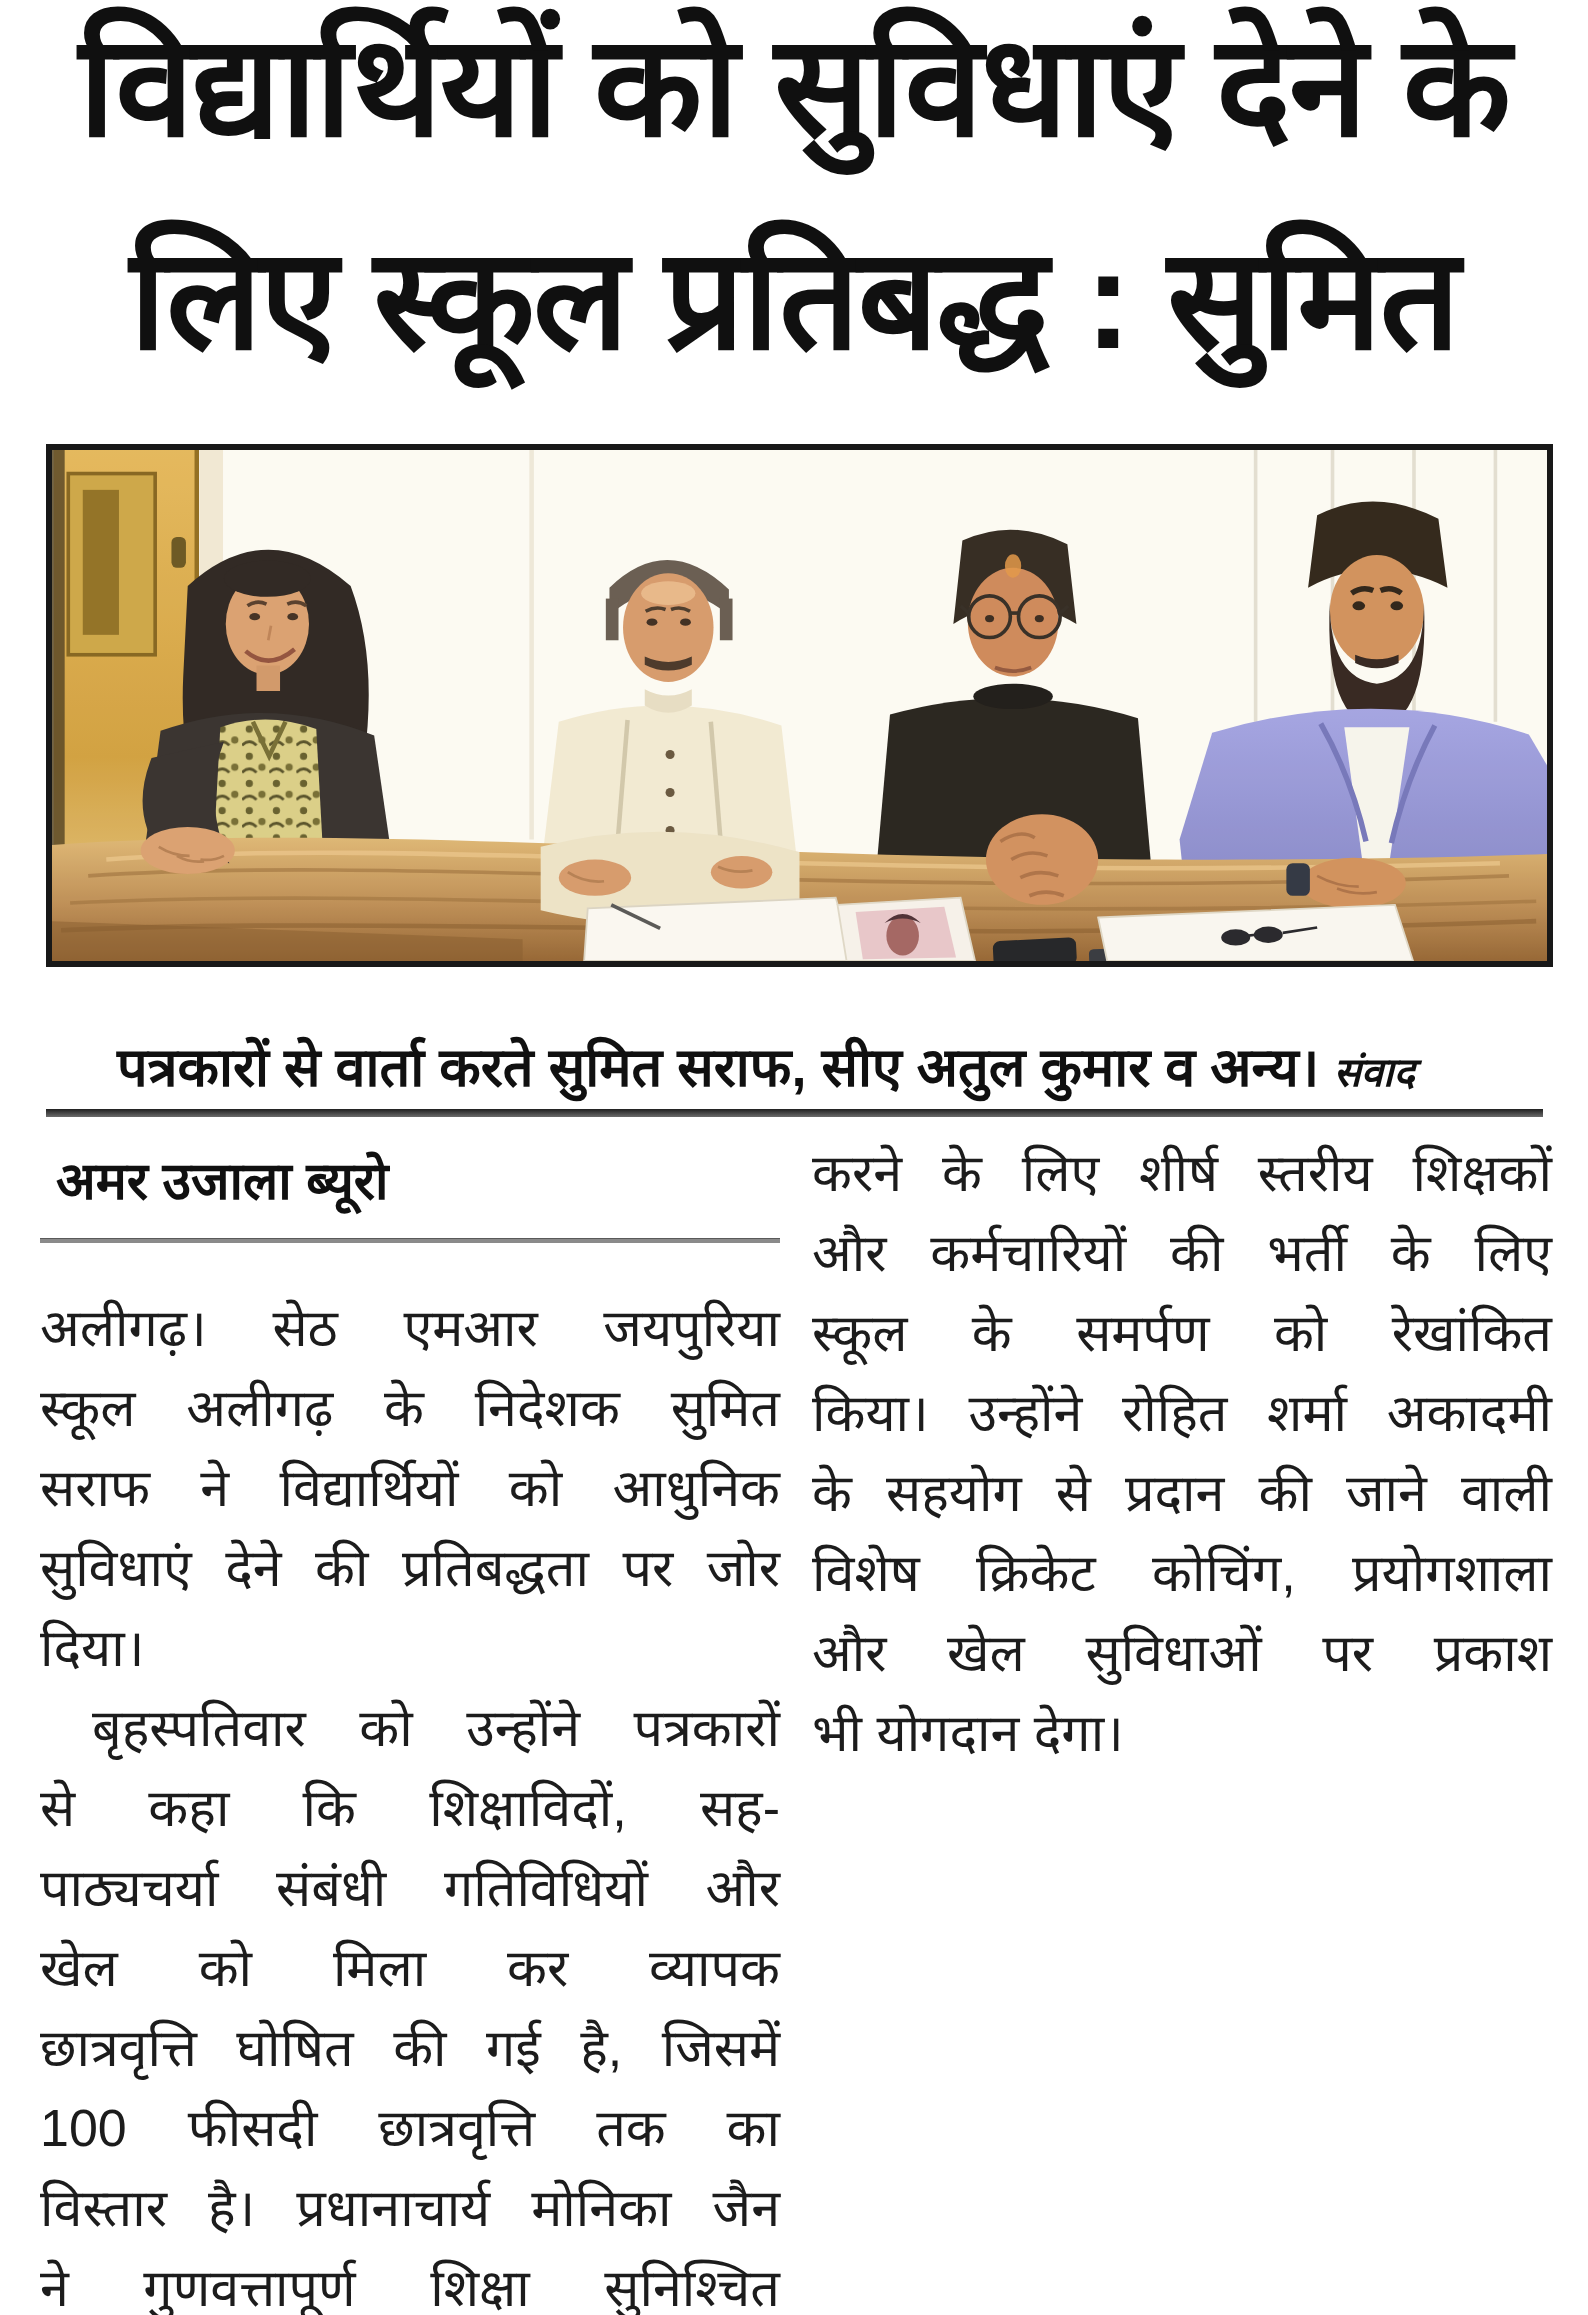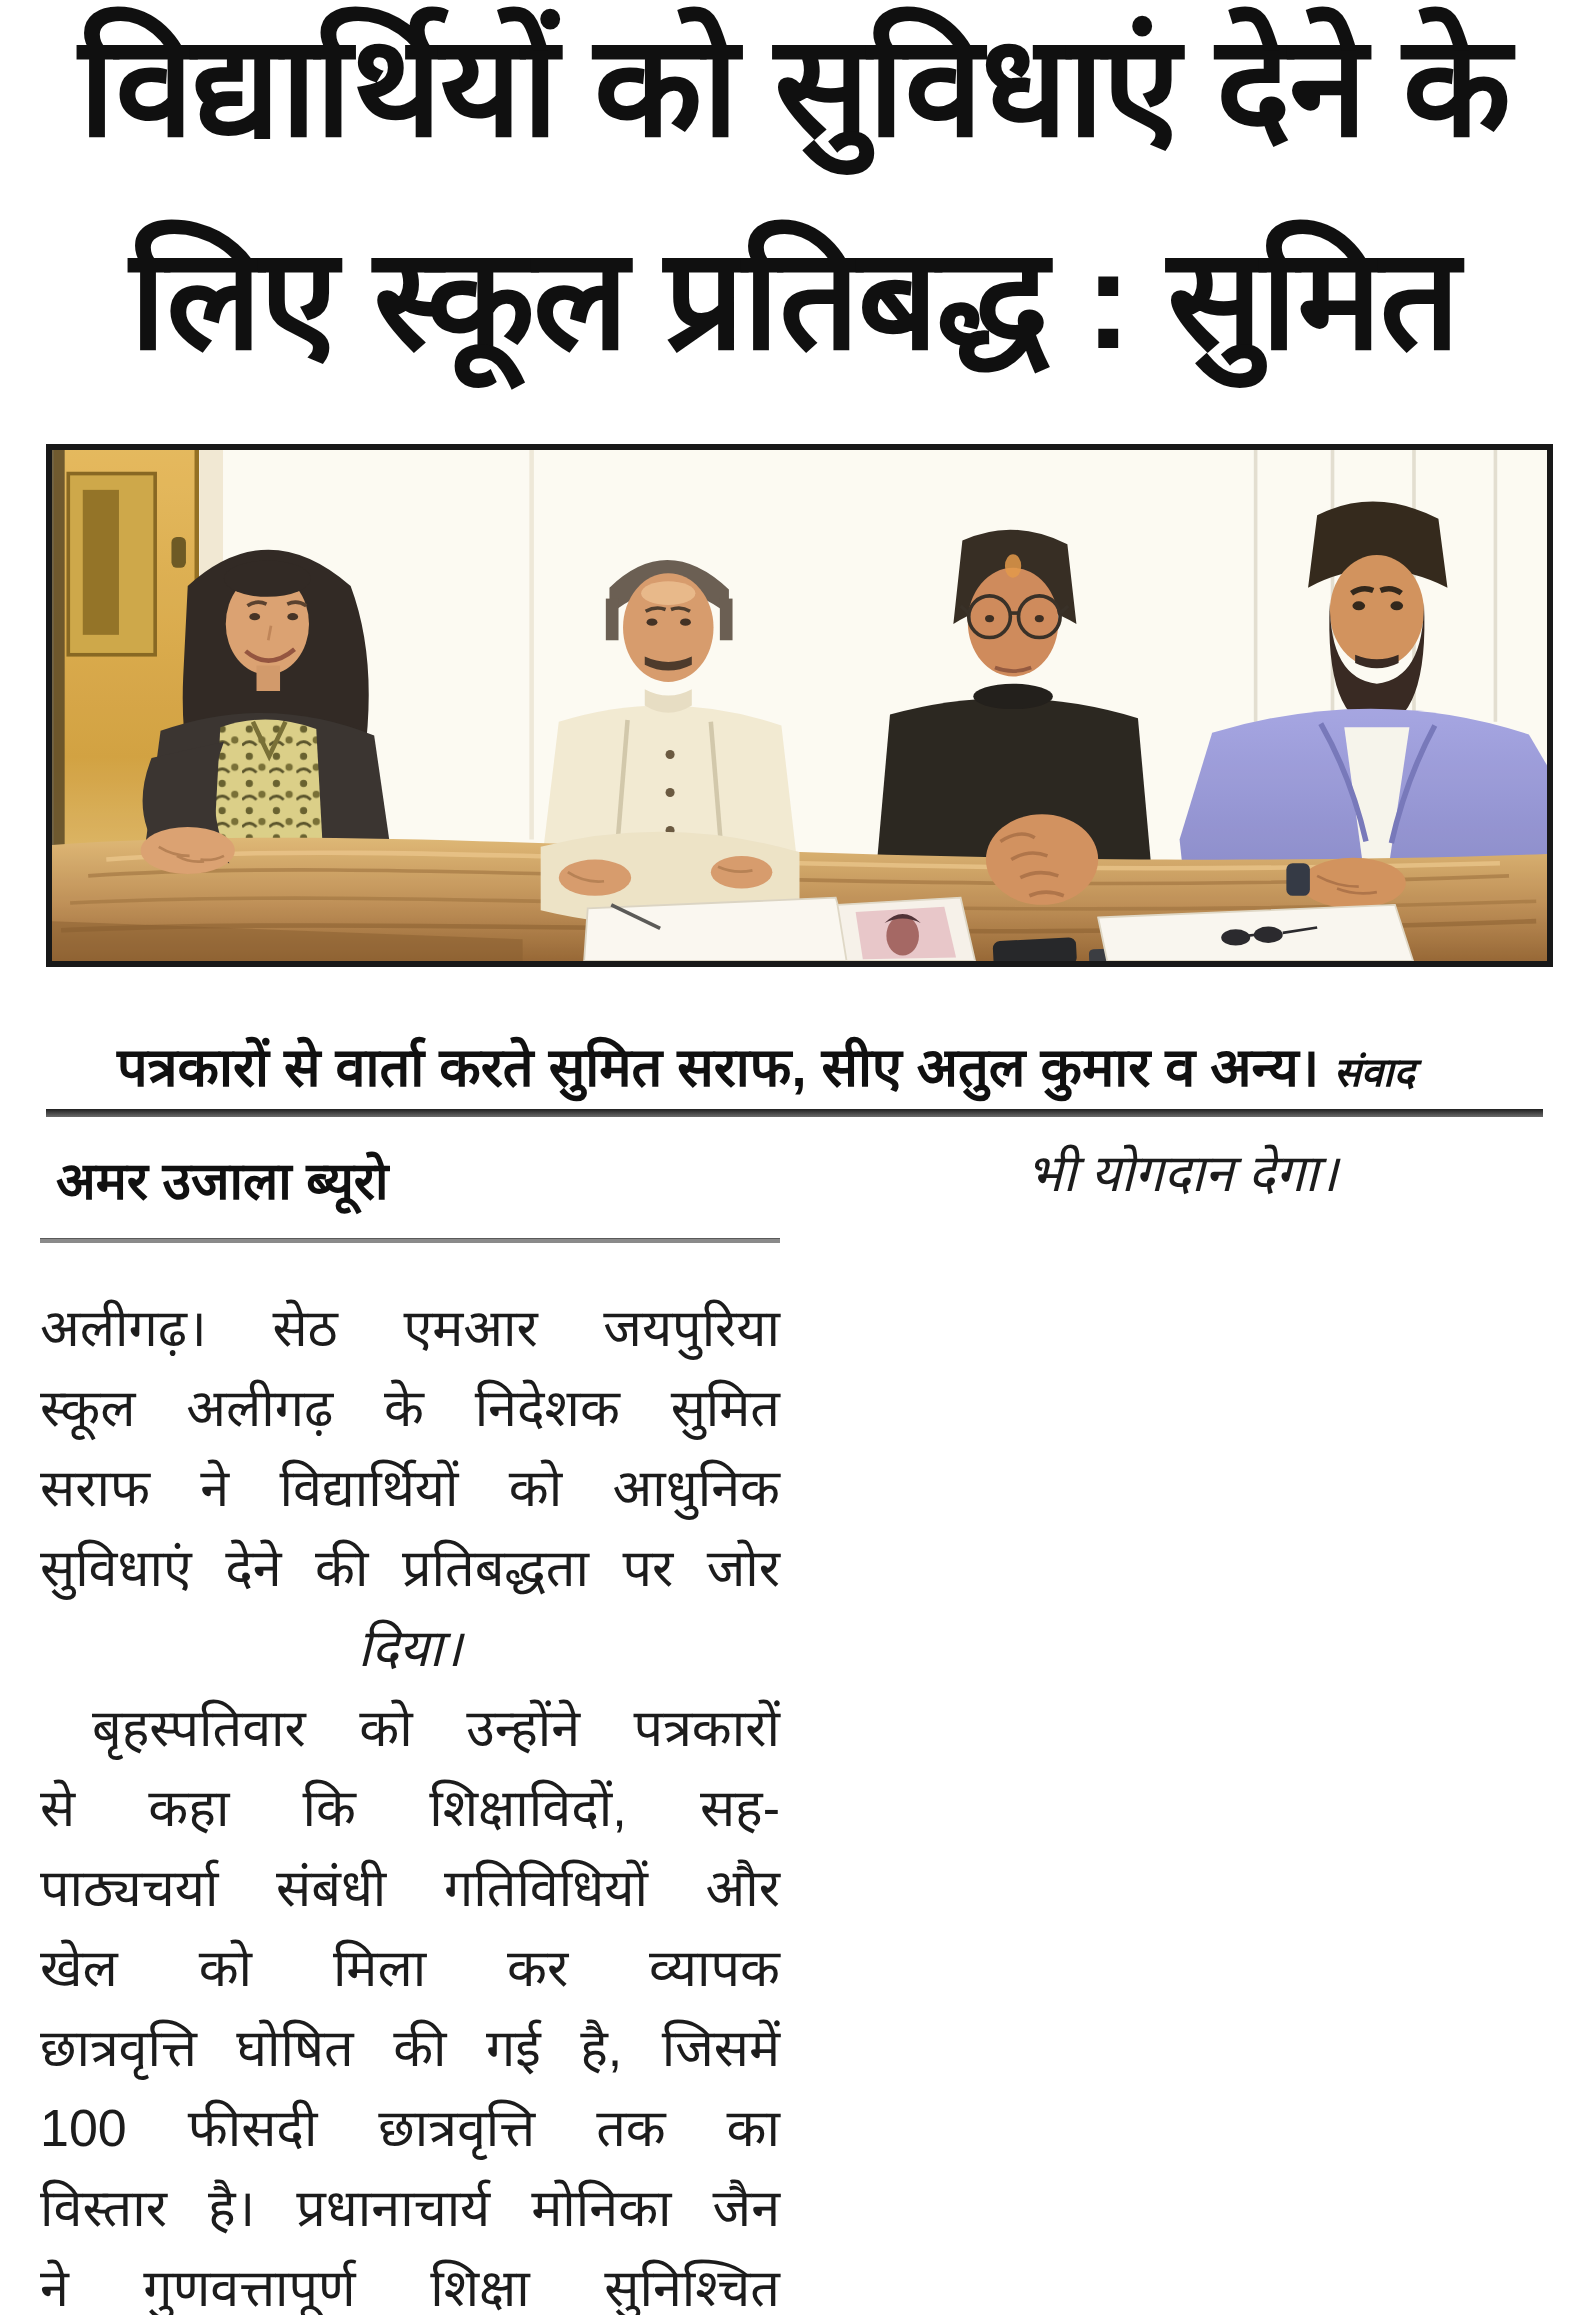--- a/index.html
+++ b/index.html
@@ -79,21 +79,21 @@
   .col p{
     font-size:52px;line-height:80px;
     color:var(--c-body-ink);
     white-space:pre-line;
   }
   .col-left p.first{margin-top:45px;}
   p.just{
     text-align:justify;
     text-align-last:justify;
   }
-  p.plain{text-align:center;font-style:italic;}
+  p.plain{text-align:left;}
 </style>
 </head>
 <body>
 
 <h1 class="headline">विद्यार्थियों को सुविधाएं देने के
 लिए स्कूल प्रतिबद्ध : सुमित</h1>
 
 <figure class="photo">
   <svg viewBox="0 0 1652 564" preserveAspectRatio="none">
     <defs>
@@ -279,15 +279,22 @@
 से कहा कि शिक्षाविदों, सह-
 पाठ्यचर्या संबंधी गतिविधियों और
 खेल को मिला कर व्यापक
 छात्रवृत्ति घोषित की गई है, जिसमें
 100 फीसदी छात्रवृत्ति तक का
 विस्तार है। प्रधानाचार्य मोनिका जैन
 ने गुणवत्तापूर्ण शिक्षा सुनिश्चित</p>
 </section>
 
 <section class="col col-right">
+  <p class="just">करने के लिए शीर्ष स्तरीय शिक्षकों
+और कर्मचारियों की भर्ती के लिए
+स्कूल के समर्पण को रेखांकित
+किया। उन्होंने रोहित शर्मा अकादमी
+के सहयोग से प्रदान की जाने वाली
+विशेष क्रिकेट कोचिंग, प्रयोगशाला
+और खेल सुविधाओं पर प्रकाश</p>
   <p class="plain">भी योगदान देगा।</p>
 </section>
 
 
 </body></html>

